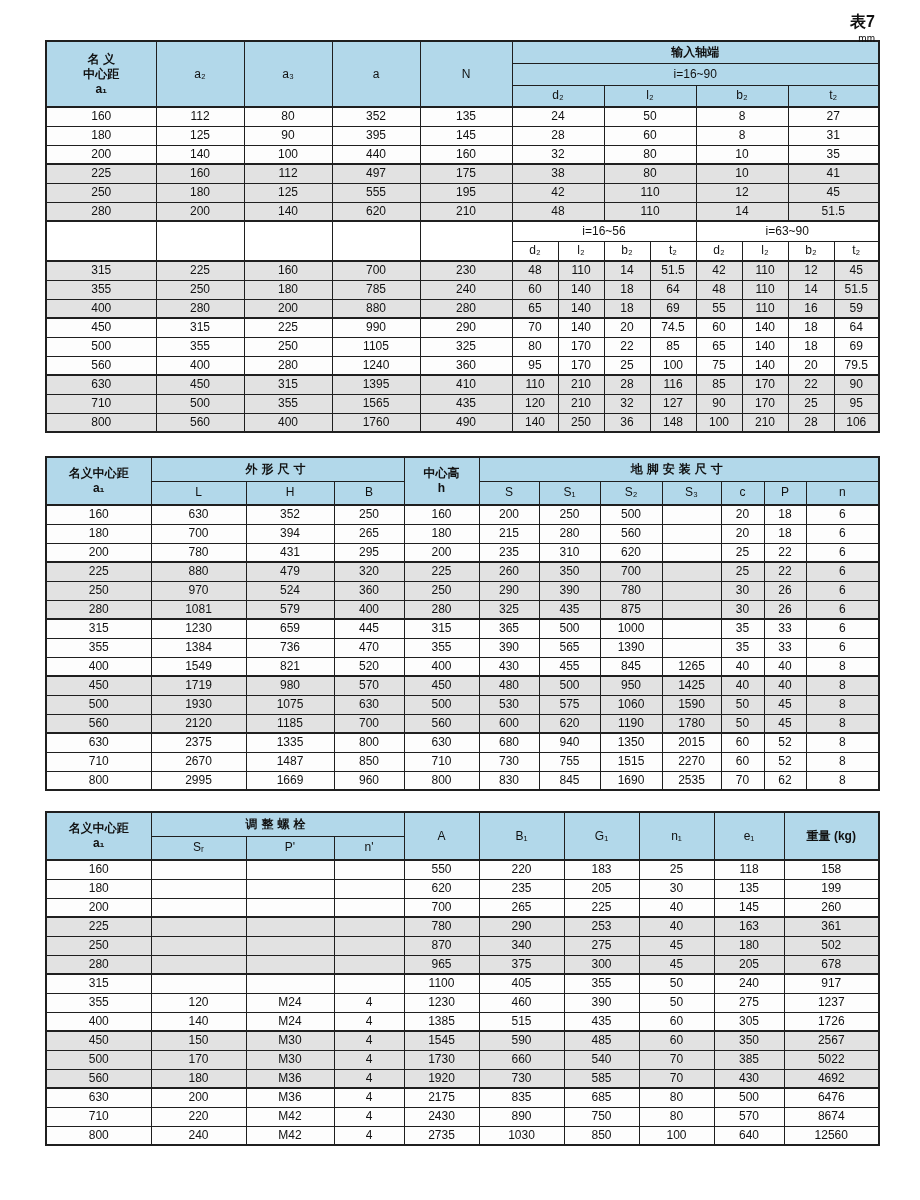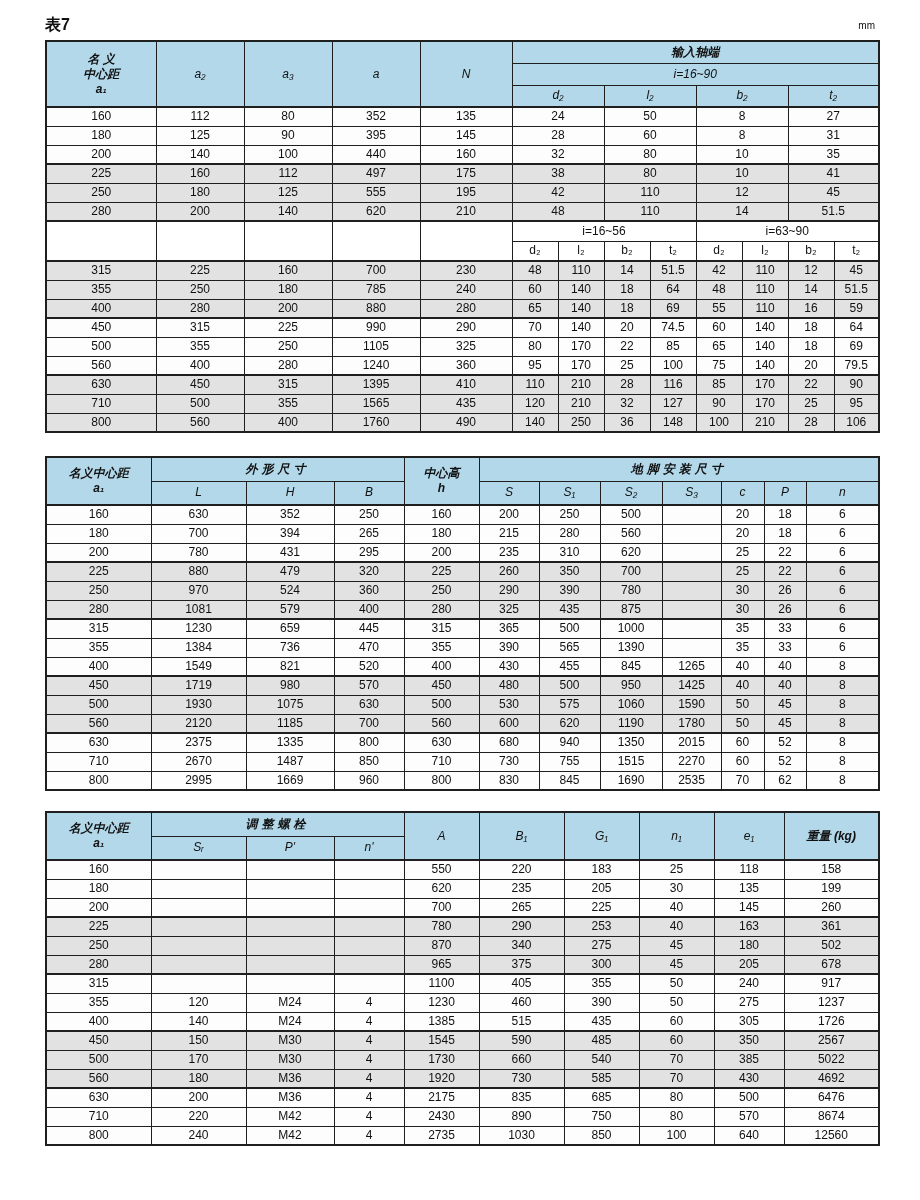--- a/index.html
+++ b/index.html
@@ -5,27 +5,27 @@
   :root{
     --header-bg:#b2d8ea;
     --row-white:#fdfdfd;
     --row-gray:#e2e2e2;
     --line:#1f1f1f;
   }
   *{box-sizing:border-box;}
   body{margin:0;background:#ffffff;width:920px;height:1200px;
        font-family:"Liberation Sans","DejaVu Sans",sans-serif;color:#111;}
   .page{position:relative;width:920px;height:1200px;padding:12px 45px 0 45px;background:#fff;}
-  .topbar{display:flex;justify-content:space-between;align-items:center;height:26px;margin-bottom:2px;}
+  .topbar{display:flex;justify-content:space-between;align-items:flex-end;height:26px;margin-bottom:2px;flex-direction:column;}
   .doc-title{font-size:16px;font-weight:bold;}
   .unit{font-size:10px;}
   table{border-collapse:collapse;table-layout:fixed;width:833px;border:2px solid var(--line);}
   td,th{border:1px solid var(--line);text-align:center;vertical-align:middle;
         font-size:12px;padding:0 1px;overflow:hidden;white-space:pre-line;line-height:1.25;}
-  thead{border-bottom:2px solid var(--line);font-style:italic;}
+  thead{border-bottom:2px solid var(--line);}
   thead th{background:var(--header-bg);font-weight:normal;height:22px;}
   th.cn{font-weight:bold;}
   th.spread{letter-spacing:4px;}
   tbody td{height:19px;background:var(--row-white);}
   tr.shaded td{background:var(--row-gray);}
   tr.group-end td{border-bottom-width:2px;}
   tbody.divider{border-top:2px solid var(--line);border-bottom:2px solid var(--line);margin-left:16px;}
   tbody.divider td{background:#fff;height:20px;}
   #table2{margin-top:23px;}
   #table3{margin-top:20px;}

